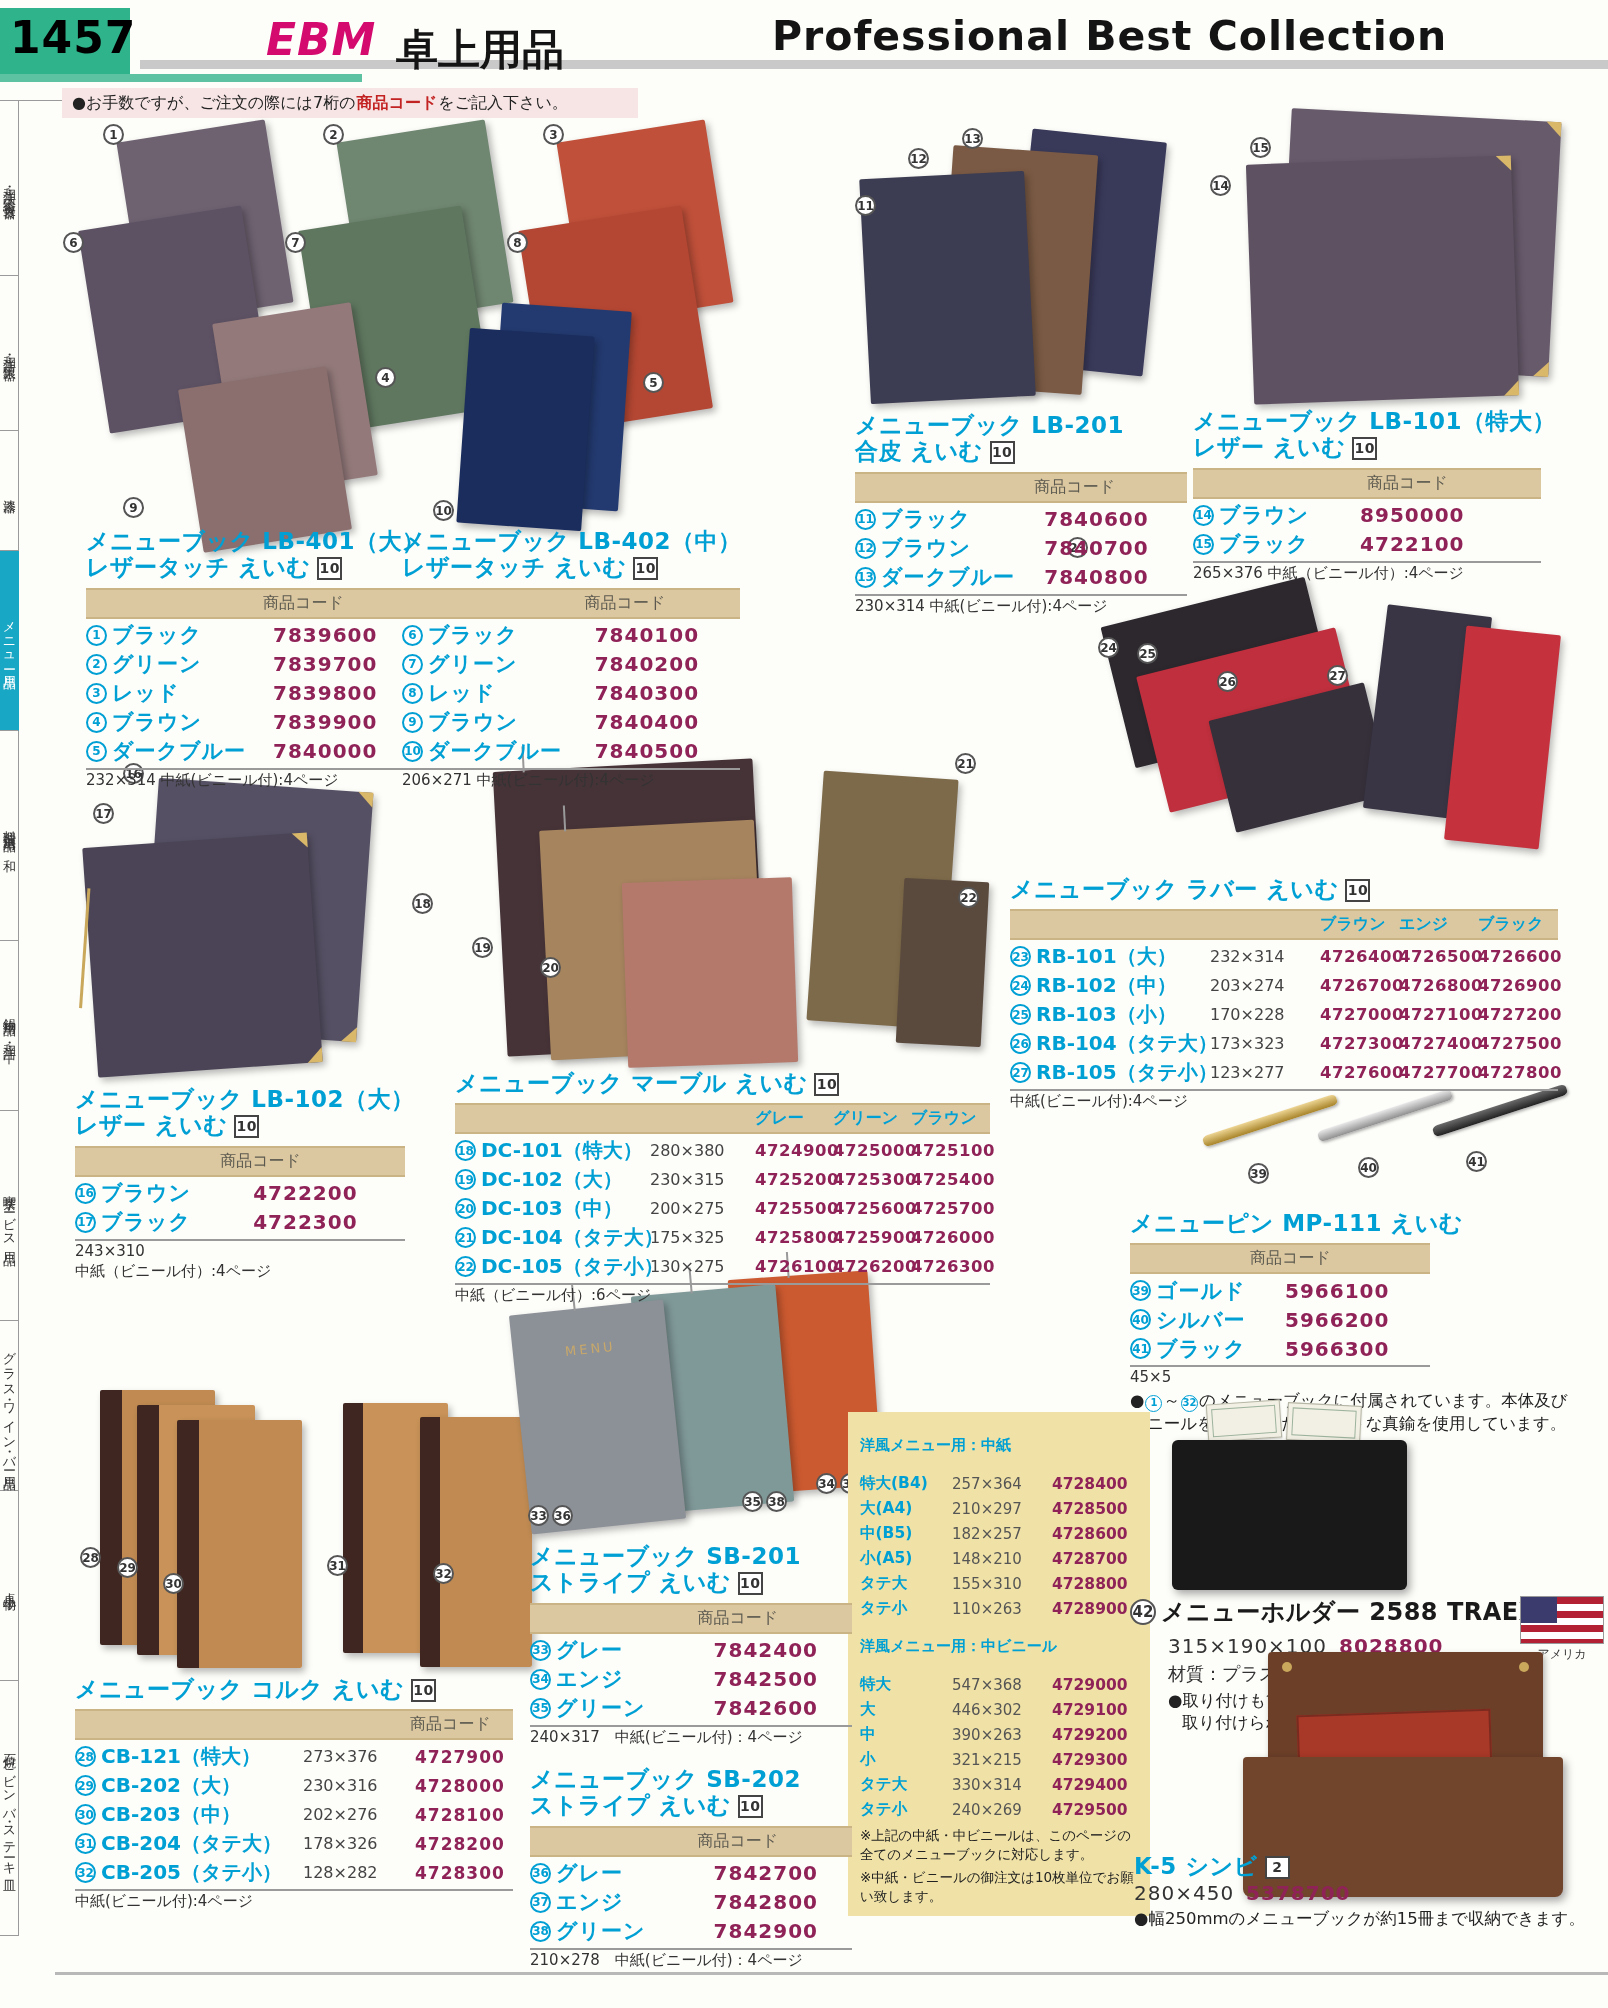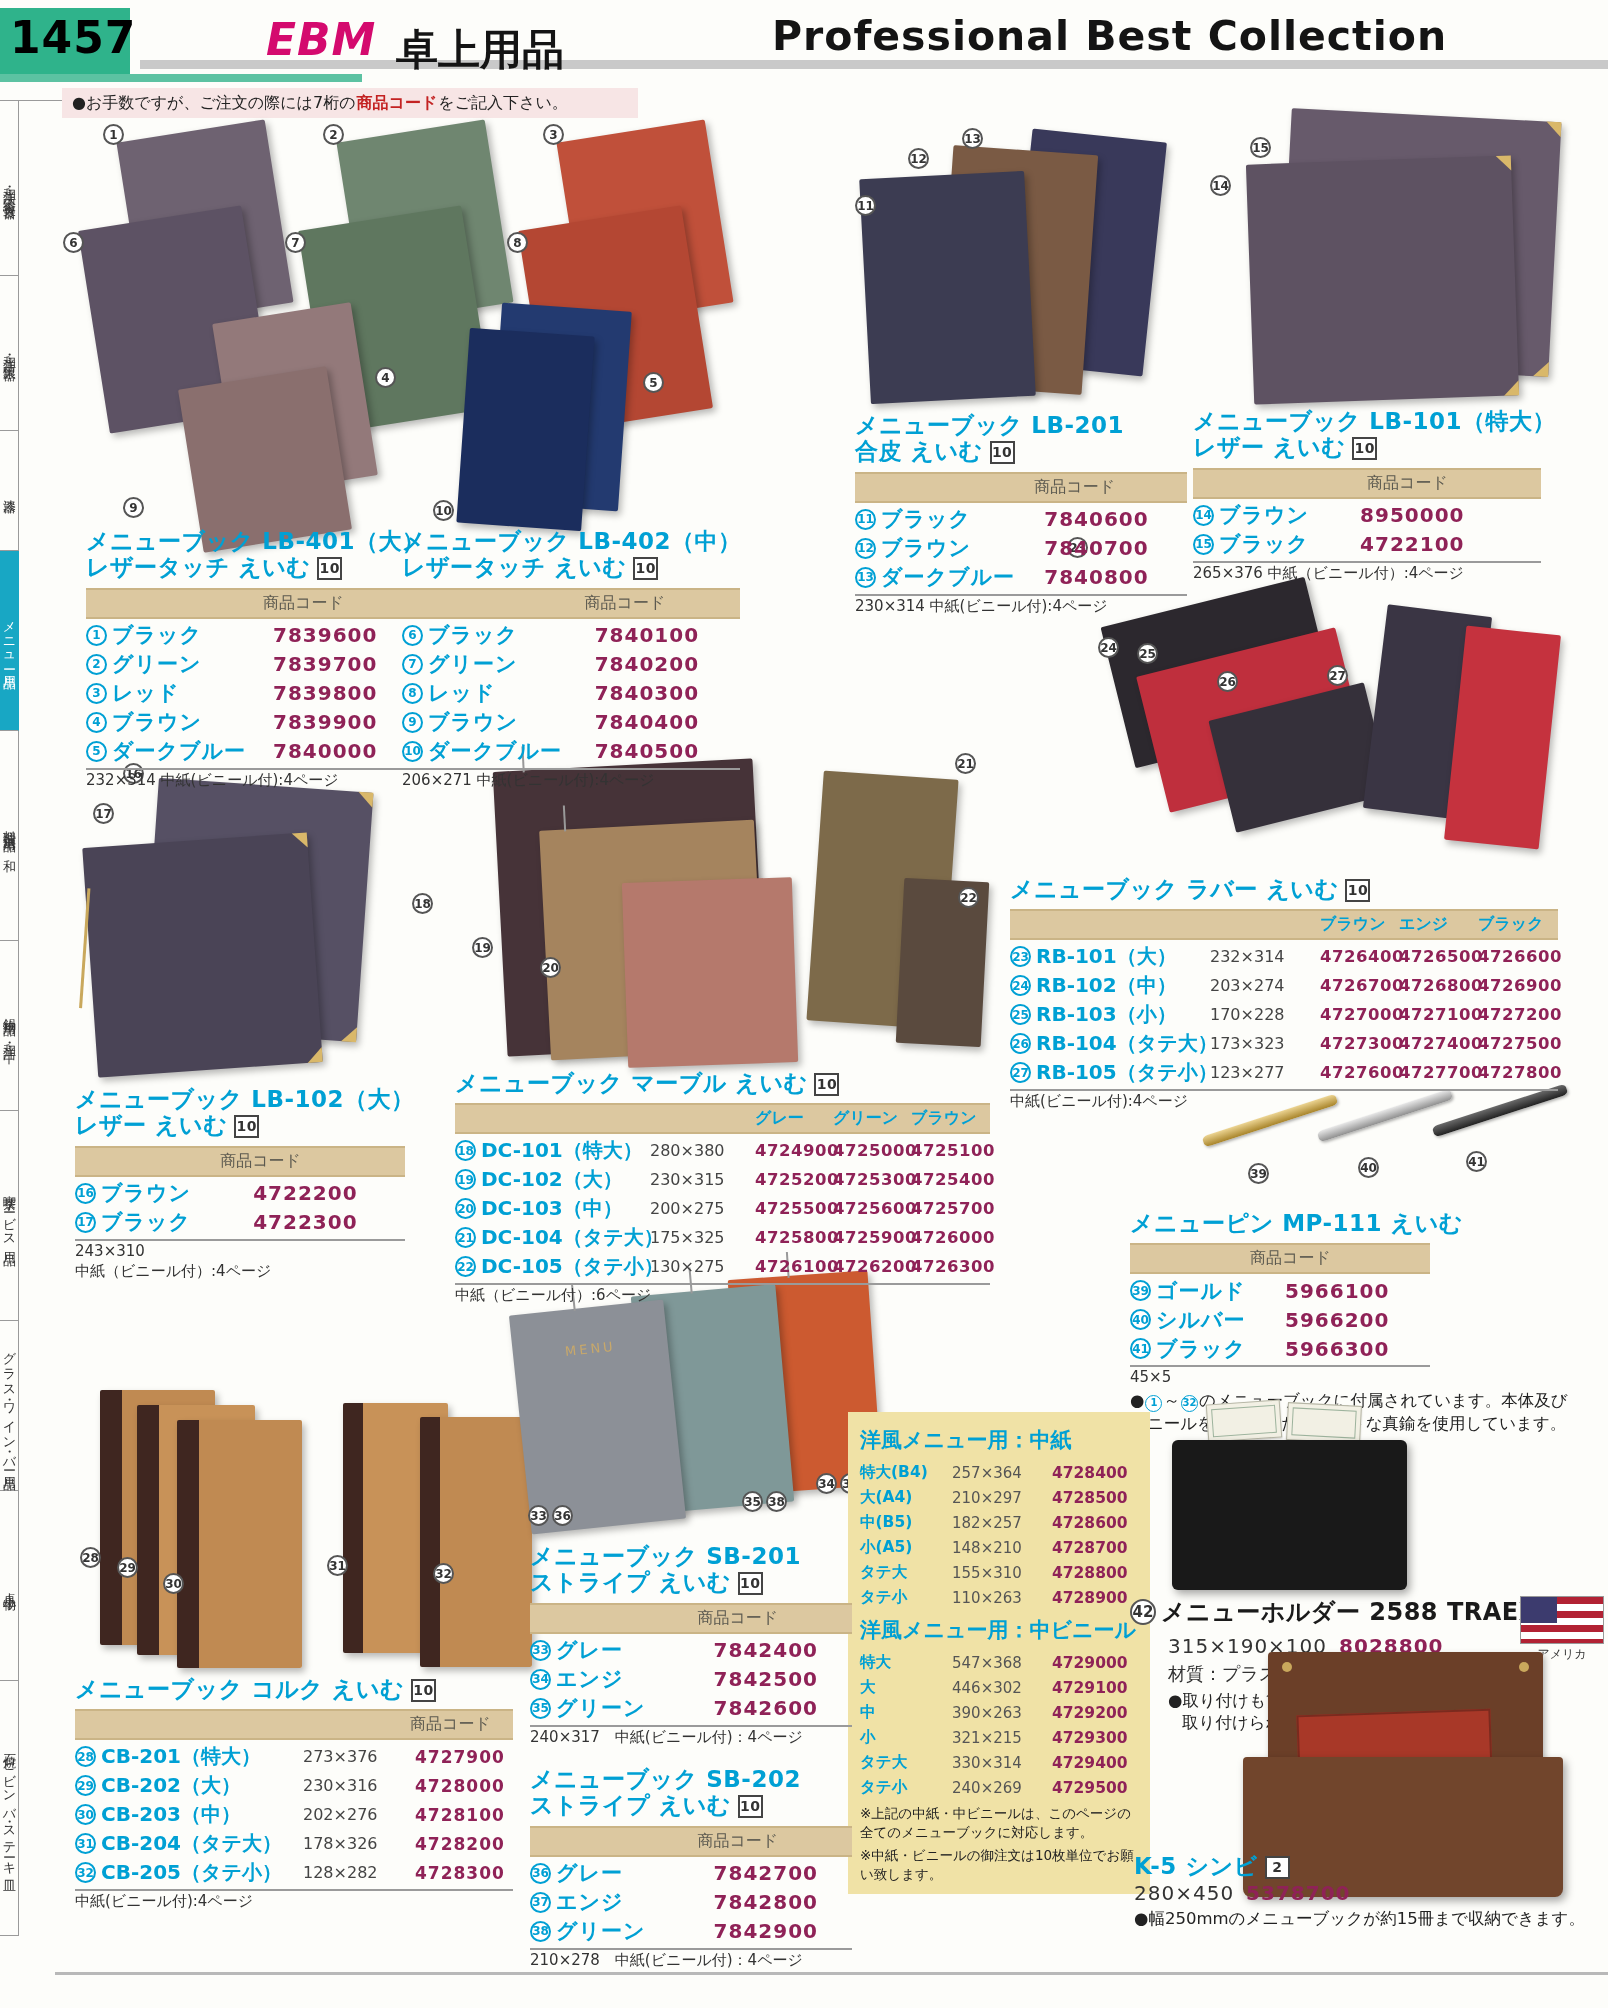--- a/index.html
+++ b/index.html
@@ -44,21 +44,21 @@
   .c3{font-size:16.5px;font-weight:bold;color:#8f2257;letter-spacing:0.5px;}
   .bh3{font-weight:bold;color:#00a0d4;font-size:16px;}
   
   .rb .mdl{width:200px;} .rb .sz{width:110px;} .rb .c3{width:79px;} .rb .bh3{width:79px;}
   
   .mb .mdl{width:195px;} .mb .sz{width:105px;} .mb .c3{width:78px;} .mb .bh3{width:78px;}
   
   .ck .mdl{width:228px;} .ck .sz{width:112px;} .ck .cd{width:98px;font-size:17px;}
   
   #yellow{background:#f0e2a6;padding:8px 10px 10px 12px;box-sizing:border-box;width:302px;}
-  .ytitle{font-size:21px;font-weight:bold;color:#00a0d4;margin:6px 0;white-space:nowrap;}
+  .ytitle{font-size:15px;font-weight:bold;color:#00a0d4;margin:16px 0;white-space:nowrap;}
   .yr{display:flex;align-items:center;height:25px;}
   .yl{width:92px;font-size:15.5px;font-weight:bold;color:#00a0d4;white-space:nowrap;}
   .ys{width:100px;font-size:15px;color:#555;}
   .yc{font-size:15.5px;font-weight:bold;color:#8f2257;}
   .ynote{font-size:13.5px;color:#222;line-height:1.4;margin-top:4px;}
   
   .book{position:absolute;border-radius:2px;box-shadow:3px 4px 7px rgba(0,0,0,.28);}
   .gc-tr{position:absolute;top:0;right:0;width:0;height:0;border-style:solid;border-width:0 15px 15px 0;border-color:transparent #d9b86a transparent transparent;}
   .gc-br{position:absolute;bottom:0;right:0;width:0;height:0;border-style:solid;border-width:0 0 15px 15px;border-color:transparent transparent #d9b86a transparent;}
   .string{position:absolute;width:2px;height:26px;background:#999;top:-24px;}
@@ -655,21 +655,21 @@
 
   <div class="abs ck" style="left:75px;top:1676px;width:438px">
     <div class="ptitle"><span>メニューブック コルク えいむ</span><span class="unit">10</span></div>
     <div class="band">
         <span style="margin-left:335px">商品コード</span>
       </div>
     <div class="rows">
       <div class="r3">
           <span class="mdl">
             <span class="cn">28</span>
-            <span>CB-201（特大）</span>
+            <span>CB-121（特大）</span>
           </span>
           <span class="sz">273×376</span>
           <span class="cd">4727900</span>
         </div>
       <div class="r3">
           <span class="mdl">
             <span class="cn">29</span>
             <span>CB-202（大）</span>
           </span>
           <span class="sz">230×316</span>

